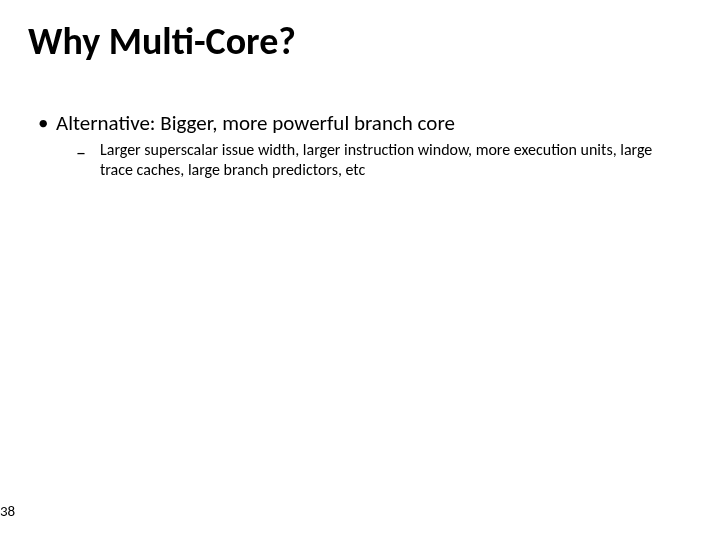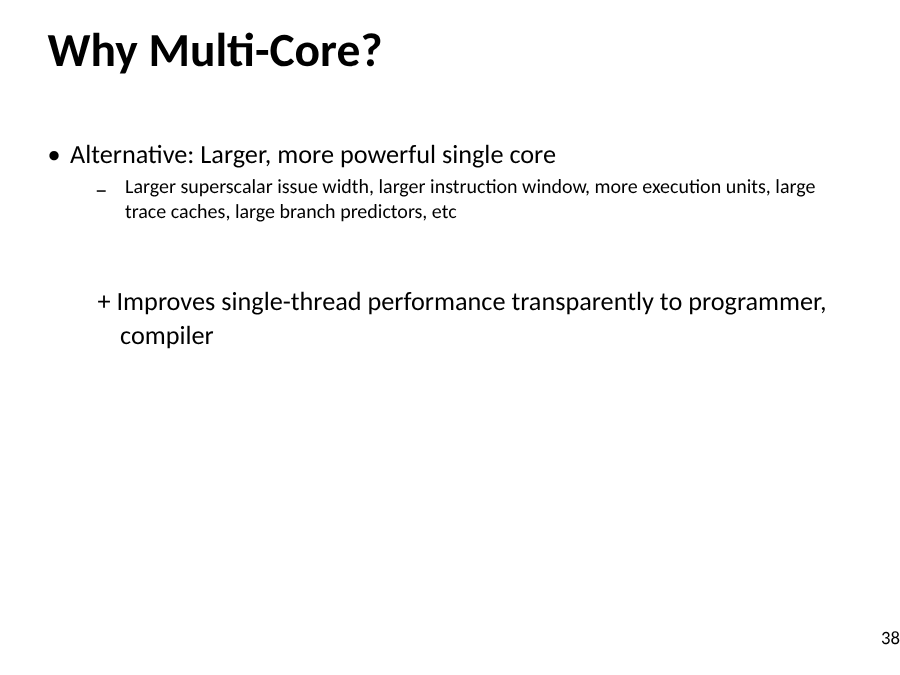--- a/index.html
+++ b/index.html
@@ -14,21 +14,21 @@
   }
   .slide {
     width: 720px;
     height: 540px;
     position: relative;
     box-sizing: border-box;
   }
   .title {
     position: absolute;
     top: 18px;
-    left: 38px;
+    left: 28px;
     font-size: 38px;
     font-weight: 700;
     letter-spacing: 0px;
   }
   .body {
     position: absolute;
     top: 110px;
     left: 34px;
     right: 40px;
     font-size: 21px;
@@ -62,33 +62,32 @@
   .plus {
     margin: 48px 0 0 0;
     padding-left: 62px;
     text-indent: -18px;
     font-size: 21px;
   }
   .pagenum {
     position: absolute;
     bottom: 20px;
     width: 100%;
-    text-align: right;
+    text-align: left;
     font-size: 15px;
     color: #000;
   }
 </style>
 </head>
 <body>
 
 <div class="slide">
 
   <div class="title">Why Multi-Core?</div>
 
   <div class="body">
-    <div class="lvl1">Alternative: Larger, more powerful single core</div>
+    <div class="lvl1">Alternative: Bigger, more powerful branch core</div>
     <div class="lvl2">Larger superscalar issue width, larger instruction window, more execution units, large trace caches, large branch predictors, etc</div>
-    <div class="plus">+ Improves single-thread performance transparently to programmer, compiler</div>
   </div>
 
   <div class="pagenum">38</div>
 
 </div>
 
 </body></html>

